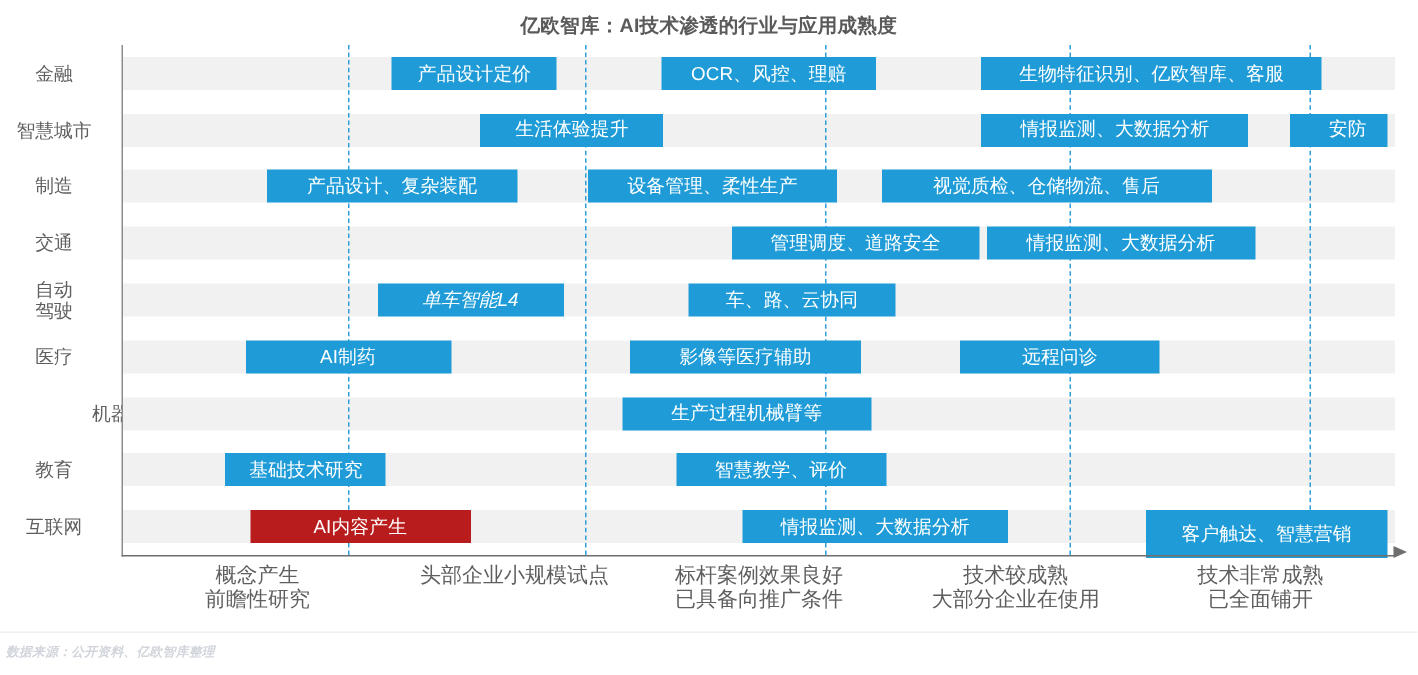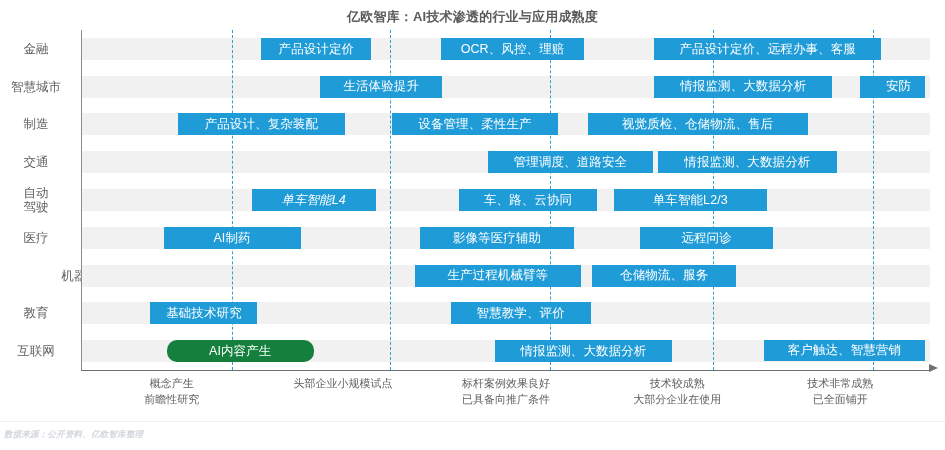--- a/index.html
+++ b/index.html
@@ -122,21 +122,21 @@
   #x-axis {
     position: absolute;
     left: 0;
     top: 375px;
     width: 945px;
     height: 45px;
   }
   .x-label {
     position: absolute;
     text-align: center;
-    font-size: 11px;
+    font-size: 14px;
     color: #5f5f5f;
     line-height: 16px;
     transform: translateX(-50%);
   }
   .x-label span { display: block; }
 
   #footer-rule {
     position: absolute;
     left: 0;
     top: 421px;
@@ -202,42 +202,40 @@
       <div class="row-band" style="top: 234.556px; height: 22px; background: rgb(241, 241, 241);"></div>
       <div class="row-band" style="top: 272.333px; height: 22px; background: rgb(241, 241, 241);"></div>
       <div class="row-band" style="top: 310.111px; height: 22px; background: rgb(241, 241, 241);"></div>
       <div class="gridline" style="left: 150.031px;"></div>
       <div class="gridline" style="left: 308.215px;"></div>
       <div class="gridline" style="left: 468.031px;"></div>
       <div class="gridline" style="left: 631.108px;"></div>
       <div class="gridline" style="left: 790.923px;"></div>
       <div class="bar" style="left: 179.385px; width: 110px; top: 7.88889px; height: 22px; background: rgb(31, 156, 215);">产品设计定价</div>
       <div class="bar" style="left: 358.769px; width: 143.508px; top: 7.88889px; height: 22px; background: rgb(31, 156, 215);">OCR、风控、理赔</div>
-      <div class="bar" style="left: 572.4px; width: 226.677px; top: 7.88889px; height: 22px; background: rgb(31, 156, 215);">产品设计定价、远程办事、客服</div>
+      <div class="bar" style="left: 572.4px; width: 226.677px; top: 7.88889px; height: 22px; background: rgb(31, 156, 215);">生物特征识别、亿欧智库、客服</div>
       <div class="bar" style="left: 238.092px; width: 122.308px; top: 45.6667px; height: 22px; background: rgb(31, 156, 215);">生活体验提升</div>
       <div class="bar" style="left: 572.4px; width: 177.754px; top: 45.6667px; height: 22px; background: rgb(31, 156, 215);">情报监测、大数据分析</div>
       <div class="bar" style="left: 777.877px; width: 65.2308px; top: 45.6667px; height: 22px; background: rgb(31, 156, 215); padding-left: 12px;">安防</div>
       <div class="bar" style="left: 96.2154px; width: 166.338px; top: 83.4444px; height: 22px; background: rgb(31, 156, 215);">产品设计、复杂装配</div>
       <div class="bar" style="left: 309.846px; width: 166.338px; top: 83.4444px; height: 22px; background: rgb(31, 156, 215);">设备管理、柔性生产</div>
       <div class="bar" style="left: 505.538px; width: 220.154px; top: 83.4444px; height: 22px; background: rgb(31, 156, 215);">视觉质检、仓储物流、售后</div>
       <div class="bar" style="left: 406.062px; width: 164.708px; top: 121.222px; height: 22px; background: rgb(31, 156, 215);">管理调度、道路安全</div>
       <div class="bar" style="left: 575.662px; width: 179.385px; top: 121.222px; height: 22px; background: rgb(31, 156, 215);">情报监测、大数据分析</div>
       <div class="bar" style="left: 169.6px; width: 123.938px; top: 159px; height: 22px; background: rgb(31, 156, 215); font-style: italic;">单车智能L4</div>
       <div class="bar" style="left: 376.708px; width: 138.615px; top: 159px; height: 22px; background: rgb(31, 156, 215);">车、路、云协同</div>
-      <div class="bar" style="left: 531.631px; width: 153.292px; top: 159px; height: 22px; background: rgb(31, 156, 215);">单车智能L2/3</div>
       <div class="bar" style="left: 81.5385px; width: 136.985px; top: 196.778px; height: 22px; background: rgb(31, 156, 215);">AI制药</div>
       <div class="bar" style="left: 337.569px; width: 154.923px; top: 196.778px; height: 22px; background: rgb(31, 156, 215);">影像等医疗辅助</div>
       <div class="bar" style="left: 557.723px; width: 133.723px; top: 196.778px; height: 22px; background: rgb(31, 156, 215);">远程问诊</div>
       <div class="bar" style="left: 332.677px; width: 166.338px; top: 234.556px; height: 22px; background: rgb(31, 156, 215);">生产过程机械臂等</div>
-      <div class="bar" style="left: 510.431px; width: 143.508px; top: 234.556px; height: 22px; background: rgb(31, 156, 215);">仓储物流、服务</div>
       <div class="bar" style="left: 68.4923px; width: 107px; top: 272.333px; height: 22px; background: rgb(31, 156, 215);">基础技术研究</div>
       <div class="bar" style="left: 368.554px; width: 140.246px; top: 272.333px; height: 22px; background: rgb(31, 156, 215);">智慧教学、评价</div>
-      <div class="bar" style="left: 84.8px; width: 146.769px; top: 310.111px; height: 22px; background: #15803d; border-radius: 10px;">AI内容产生</div>
+      <div class="bar" style="left: 84.8px; width: 146.769px; top: 310.111px; height: 22px; background: #b91c1c;">AI内容产生</div>
       <div class="bar" style="left: 412.585px; width: 177.754px; top: 310.111px; height: 22px; background: rgb(31, 156, 215);">情报监测、大数据分析</div>
-      <div class="bar" style="left: 681.662px; width: 161.446px; top: 310.111px; height: 21px; background: rgb(31, 156, 215);">客户触达、智慧营销</div>
+      <div class="bar" style="left: 681.662px; width: 161.446px; top: 310.111px; height: 32px; background: rgb(31, 156, 215);">客户触达、智慧营销</div>
     </div>
   <div id="axis-line-h"></div>
   <div id="axis-arrow"></div>
 </div>
 
 <div id="x-axis">
     <div class="x-label" style="left: 171.692px; top: 0px;">
       <span>概念产生</span>
       <span>前瞻性研究</span>
     </div>

